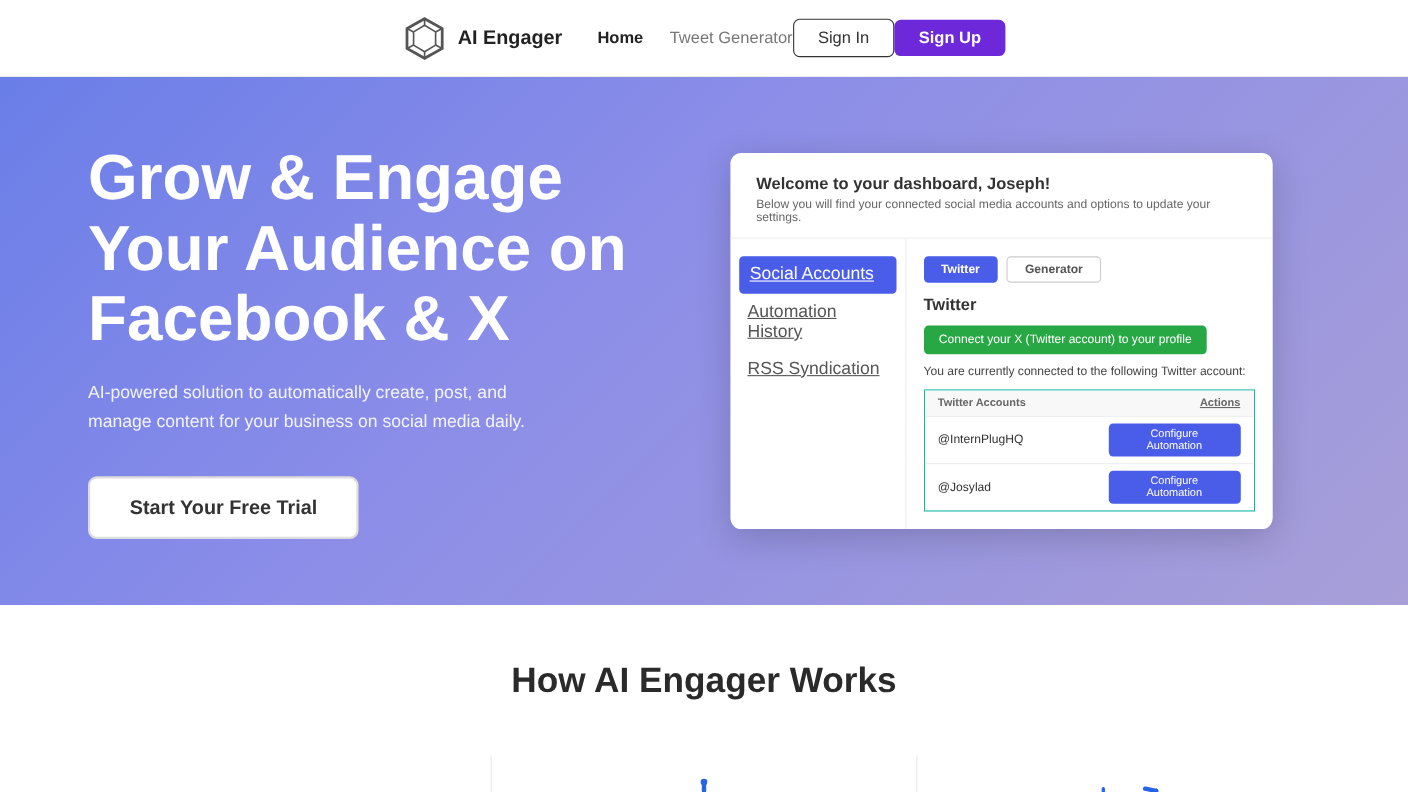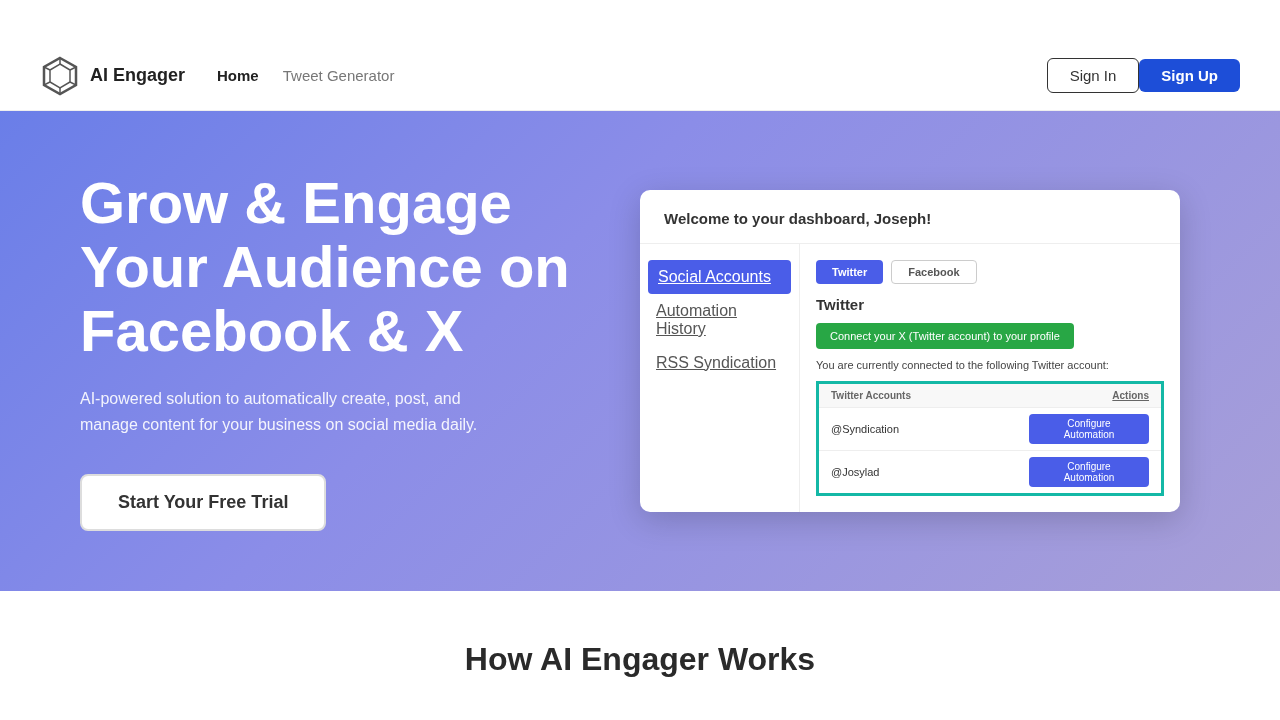--- a/index.html
+++ b/index.html
@@ -1,41 +1,41 @@
 <!DOCTYPE html>
 <html><head>
   <meta charset="utf-8">
   <style>
     * { margin: 0; padding: 0; box-sizing: border-box; }
     body { font-family: -apple-system, BlinkMacSystemFont, 'Segoe UI', sans-serif; width: 1280px; height: 720px; overflow: hidden; background: #fff; }
 
     
     .navbar {
-      display: flex; align-items: center; justify-content: space-between;
+      display: flex; align-items: center; justify-content: center;
       padding: 0 40px; height: 70px; background: #fff;
-      border-bottom: 1px solid #eee; position: relative; z-index: 10; margin-top: 41px;
+      border-bottom: 1px solid #eee; position: relative; z-index: 10;
     }
     .nav-logo { display: flex; align-items: center; gap: 10px; }
     .logo-hex {
       width: 40px; height: 40px;
     }
     .nav-logo-text { font-size: 18px; font-weight: 600; color: #222; }
     .nav-links { display: flex; align-items: center; gap: 24px; margin-left: 32px; }
     .nav-link { font-size: 15px; color: #333; text-decoration: none; font-weight: 500; }
     .nav-link.active { color: #222; font-weight: 600; }
     .nav-link.muted { color: #777; }
     .nav-left { display: flex; align-items: center; }
     .nav-right { display: flex; align-items: center; }
     .btn-signin {
       padding: 8px 22px; border: 1.5px solid #333; border-radius: 6px;
       background: #fff; font-size: 15px; font-weight: 500; color: #333; cursor: pointer;
     }
     .btn-signup {
       padding: 8px 22px; border: none; border-radius: 6px;
-      background: #1d4ed8; font-size: 15px; font-weight: 600; color: #fff; cursor: pointer;
+      background: #6d28d9; font-size: 15px; font-weight: 600; color: #fff; cursor: pointer;
     }
 
     
     .hero {
       background: linear-gradient(135deg, #6a7ee8 0%, #8b8de8 40%, #a89fd8 100%);
       min-height: 450px; display: flex; align-items: center;
       padding: 60px 60px 60px 80px; 
     }
     .hero-left { flex: 0 0 auto; max-width: 520px; }
     .hero-title {
@@ -49,21 +49,21 @@
     .btn-trial {
       display: inline-block; padding: 16px 36px;
       background: #fff; border: 2px solid #ddd; border-radius: 8px;
       font-size: 18px; font-weight: 600; color: #333; cursor: pointer;
       text-decoration: none;
     }
 
     
     .hero-right { flex: 1; display: flex; justify-content: center; }
     .dashboard-card {
-      background: #fff; border-radius: 10px; width: 540px;
+      background: #fff; border-radius: 10px; width: 493px;
       box-shadow: 0 8px 32px rgba(0,0,0,0.18); overflow: hidden;
       font-size: 12px; color: #333;
     }
     .dashboard-header {
       padding: 20px 24px 12px;
       border-bottom: 1px solid #eee;
     }
     .dashboard-header h3 { font-size: 15px; font-weight: 600; margin-bottom: 4px; }
     .dashboard-header p { font-size: 11px; color: #666; }
     .dashboard-body { display: flex; }
@@ -83,21 +83,21 @@
       padding: 5px 16px; border-radius: 4px; font-size: 11px; font-weight: 600; cursor: pointer;
     }
     .tab-btn.active { background: #4a5de8; color: #fff; border: none; }
     .tab-btn.inactive { background: #fff; color: #555; border: 1px solid #ccc; }
     .twitter-title { font-size: 15px; font-weight: 600; margin-bottom: 10px; }
     .connect-btn {
       background: #28a745; color: #fff; border: none; border-radius: 4px;
       padding: 7px 14px; font-size: 11px; cursor: pointer; margin-bottom: 10px;
     }
     .connected-text { font-size: 11px; color: #444; margin-bottom: 10px; }
-    .accounts-table { width: 100%; border: 3px solid #14b8a6; border-radius: 0; overflow: hidden; }
+    .accounts-table { width: 100%; border: 1px solid #14b8a6; border-radius: 0; overflow: hidden; }
     .table-header { display: flex; background: #f8f8f8; padding: 6px 12px; font-size: 10px; font-weight: 600; color: #666; }
     .table-header .col1 { flex: 1; }
     .table-header .col2 { flex: 0 0 120px; text-align: right; text-decoration: underline; }
     .table-row-item { display: flex; align-items: center; padding: 6px 12px; border-top: 1px solid #eee; }
     .table-row-item .col1 { flex: 1; font-size: 11px; color: #333; }
     .table-row-item .col2 { flex: 0 0 120px; text-align: right; }
     .config-btn {
       background: #4a5de8; color: #fff; border: none; border-radius: 4px;
       padding: 4px 24px; font-size: 10px; cursor: pointer;
     }
@@ -154,42 +154,43 @@
   <div class="hero-left">
     <h1 class="hero-title">Grow &amp; Engage Your Audience on Facebook &amp; X</h1>
     <p class="hero-subtitle">AI-powered solution to automatically create, post, and manage content for your business on social media daily.</p>
     <button class="btn-trial">Start Your Free Trial</button>
   </div>
   <div class="hero-right">
 
     <div class="dashboard-card">
       <div class="dashboard-header">
         <h3>Welcome to your dashboard, Joseph!</h3>
+        <p>Below you will find your connected social media accounts and options to update your settings.</p>
       </div>
       <div class="dashboard-body">
         <div class="dashboard-sidebar">
           <div class="sidebar-item active">Social Accounts</div>
           <div class="sidebar-item">Automation History</div>
           <div class="sidebar-item">RSS Syndication</div>
         </div>
         <div class="dashboard-main">
           <div class="tab-row">
             <button class="tab-btn active">Twitter</button>
-            <button class="tab-btn inactive">Facebook</button>
+            <button class="tab-btn inactive">Generator</button>
           </div>
           <div class="twitter-title">Twitter</div>
           <button class="connect-btn">Connect your X (Twitter account) to your profile</button>
           <p class="connected-text">You are currently connected to the following Twitter account:</p>
           <div class="accounts-table">
             <div class="table-header">
               <span class="col1">Twitter Accounts</span>
               <span class="col2">Actions</span>
             </div>
             <div class="table-row-item">
-              <span class="col1">@Syndication</span>
+              <span class="col1">@InternPlugHQ</span>
               <span class="col2">
                 <button class="config-btn">Configure Automation</button>
               </span>
             </div>
             <div class="table-row-item">
               <span class="col1">@Josylad</span>
               <span class="col2">
                 <button class="config-btn">Configure Automation</button>
               </span>
             </div>

